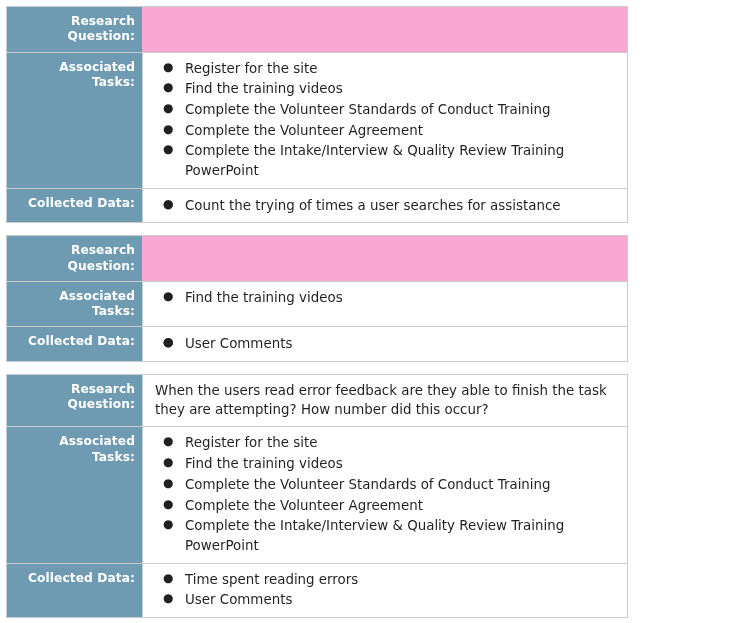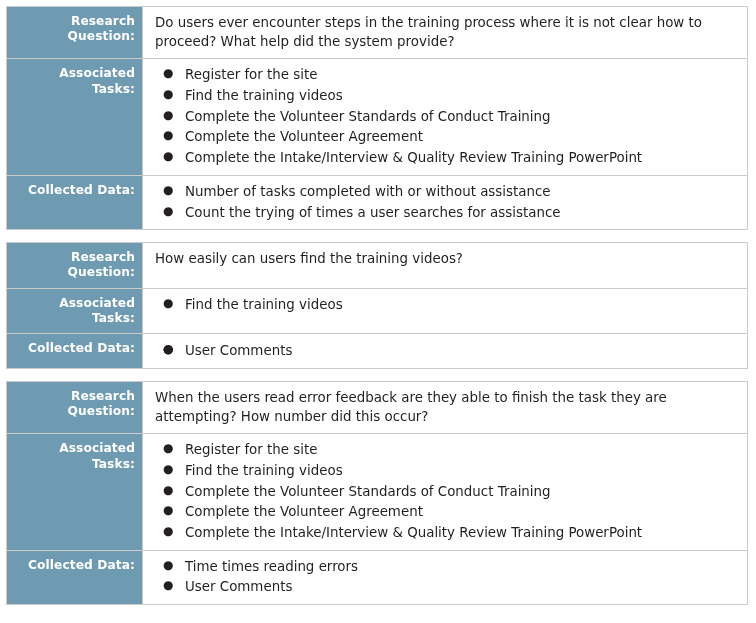--- a/index.html
+++ b/index.html
@@ -18,21 +18,21 @@
   }
 
   .page {
     width: 756px;
     height: 623px;
     padding: 6px 8px 0 6px;
   }
 
   
   .rq-table {
-    width: 742px;
+    width: 622px;
     border: 1px solid #c9cbcd;
     border-collapse: separate;
     border-spacing: 0;
     background: #f9a8d4;
     margin-bottom: 12px;
   }
   .rq-table:last-child { margin-bottom: 0; }
 
   .rq-row { display: flex; align-items: stretch; }
   .rq-row + .rq-row { border-top: 1px solid #c9cbcd; }
@@ -89,52 +89,46 @@
     color: #231f20;
   }
 </style>
 </head>
 <body>
 
 <div class="page" id="page-root">
     <div class="rq-table">
       <div class="rq-row">
         <div class="rq-label-cell">Research Question:</div>
-        <div class="rq-content-cell">
-          <p class="rq-paragraph">Do users ever encounter steps in the training process where it is not clear how to proceed? What help did the system provide?</p>
-        </div>
       </div>
       <div class="rq-row">
         <div class="rq-label-cell">Associated Tasks:</div>
         <div class="rq-content-cell">
           <ul class="rq-list">
             <li><span class="bullet">●</span><span>Register for the site</span></li>
             <li><span class="bullet">●</span><span>Find the training videos</span></li>
             <li><span class="bullet">●</span><span>Complete the Volunteer Standards of Conduct Training</span></li>
             <li><span class="bullet">●</span><span>Complete the Volunteer Agreement</span></li>
             <li><span class="bullet">●</span><span>Complete the Intake/Interview &amp; Quality Review Training PowerPoint</span></li>
           </ul>
         </div>
       </div>
       <div class="rq-row">
         <div class="rq-label-cell">Collected Data:</div>
         <div class="rq-content-cell">
           <ul class="rq-list">
-            <li><span class="bullet">●</span><span>Number of tasks completed with or without assistance</span></li>
+            <li><span class="bullet">●</span></li>
             <li><span class="bullet">●</span><span>Count the trying of times a user searches for assistance</span></li>
           </ul>
         </div>
       </div>
     </div>
     <div class="rq-table">
       <div class="rq-row">
         <div class="rq-label-cell">Research Question:</div>
-        <div class="rq-content-cell">
-          <p class="rq-paragraph">How easily can users find the training videos?</p>
-        </div>
       </div>
       <div class="rq-row">
         <div class="rq-label-cell">Associated Tasks:</div>
         <div class="rq-content-cell">
           <ul class="rq-list">
             <li><span class="bullet">●</span><span>Find the training videos</span></li>
           </ul>
         </div>
       </div>
       <div class="rq-row">
@@ -164,19 +158,19 @@
             <li><span class="bullet">●</span><span>Complete the Volunteer Standards of Conduct Training</span></li>
             <li><span class="bullet">●</span><span>Complete the Volunteer Agreement</span></li>
             <li><span class="bullet">●</span><span>Complete the Intake/Interview &amp; Quality Review Training PowerPoint</span></li>
           </ul>
         </div>
       </div>
       <div class="rq-row">
         <div class="rq-label-cell">Collected Data:</div>
         <div class="rq-content-cell">
           <ul class="rq-list">
-            <li><span class="bullet">●</span><span>Time times reading errors</span></li>
+            <li><span class="bullet">●</span><span>Time spent reading errors</span></li>
             <li><span class="bullet">●</span><span>User Comments</span></li>
           </ul>
         </div>
       </div>
     </div>
   </div>
 
 </body></html>

